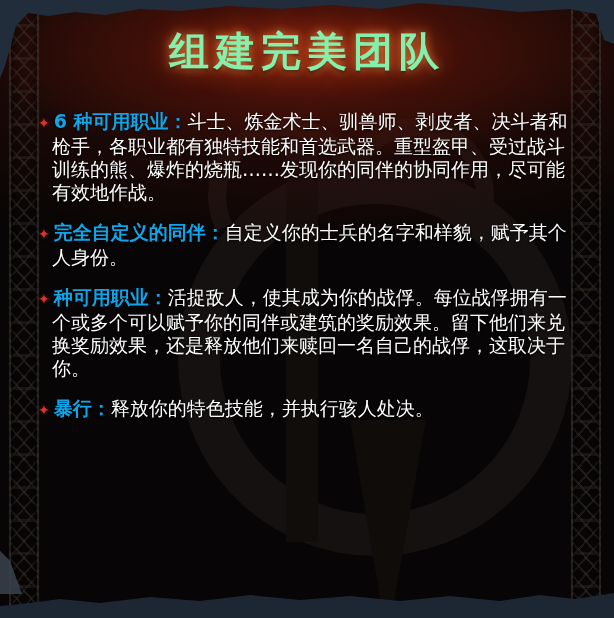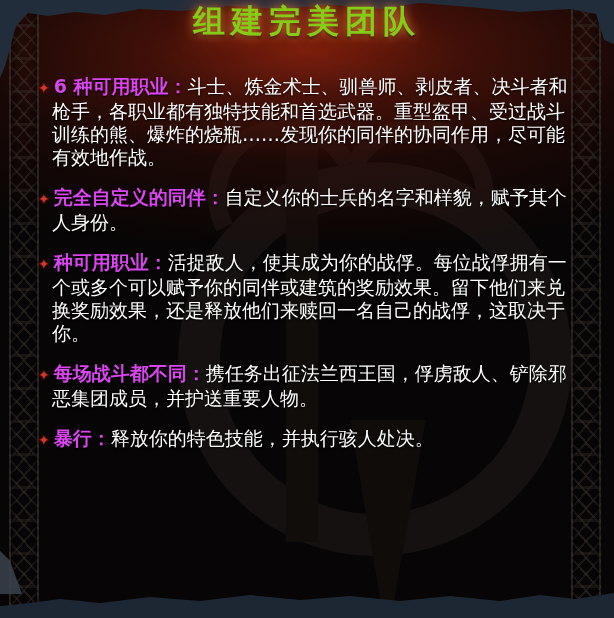--- a/index.html
+++ b/index.html
@@ -45,41 +45,41 @@
   .tear-bottom{
     position:absolute;left:0;bottom:0;width:614px;height:28px;z-index:5;background:#1d2734;
     clip-path:polygon(0 16px,30px 13px,60px 9px,100px 13px,150px 7px,200px 11px,250px 5px,300px 10px,350px 6px,400px 11px,450px 6px,500px 11px,540px 5px,575px 9px,614px 3px,614px 28px,0 28px);
   }
   .corner-wedge{
     position:absolute;left:0;top:546px;width:22px;height:48px;z-index:4;background:#39434f;
     clip-path:polygon(0 10%,45% 30%,100% 100%,0 100%);opacity:.85;
   }
   
   .page-title{
-    position:relative;z-index:10;margin:0;
-    text-align:center;font-size:32px;font-weight:700;letter-spacing:6px;
-    color:#84cc16;
+    position:relative;z-index:10;margin:0;padding-top:24px;
+    text-align:center;font-size:40px;font-weight:700;letter-spacing:6px;
+    color:#86efac;
     text-shadow:0 0 10px rgba(255,150,70,.85),0 0 26px rgba(255,80,30,.55),0 2px 3px rgba(0,0,0,.9);
   }
   
   .features{
     position:relative;z-index:10;list-style:none;
     margin:31px 34px 0 38px;padding:0;
   }
   .features li{
     font-size:19px;line-height:23px;margin:0 0 17px 0;
     color:#e4e1de;
     padding-left:14px;text-indent:-14px;
     text-shadow:0 1px 2px rgba(0,0,0,.9);
   }
   .diamond{
     color:#d6362a;font-size:14px;margin-right:4px;
     text-shadow:0 0 4px rgba(180,30,20,.6);
   }
-  .feat-label{color:#d946ef;font-weight:700;}
+  .feat-label{color:#0ea5e9;font-weight:700;}
   .feat-text{color:#ffffff;}
 </style>
 </head>
 <body>
 
 <div class="stage">
 
   <div class="watermark">
     <div class="wm-horn l"></div>
     <div class="wm-horn r"></div>
@@ -96,17 +96,16 @@
   <div class="tear-top"></div>
   <div class="tear-bottom"></div>
   <div class="corner-wedge"></div>
 
   <h1 class="page-title">组建完美团队</h1>
 
   <ul class="features">
     <li><span class="diamond">✦</span><span class="feat-label">6 种可用职业：</span><span class="feat-text">斗士、炼金术士、驯兽师、剥皮者、决斗者和枪手，各职业都有独特技能和首选武器。重型盔甲、受过战斗训练的熊、爆炸的烧瓶……发现你的同伴的协同作用，尽可能有效地作战。</span></li>
     <li><span class="diamond">✦</span><span class="feat-label">完全自定义的同伴：</span><span class="feat-text">自定义你的士兵的名字和样貌，赋予其个人身份。</span></li>
     <li><span class="diamond">✦</span><span class="feat-label">种可用职业：</span><span class="feat-text">活捉敌人，使其成为你的战俘。每位战俘拥有一个或多个可以赋予你的同伴或建筑的奖励效果。留下他们来兑换奖励效果，还是释放他们来赎回一名自己的战俘，这取决于你。</span></li>
-    <li><span class="diamond">✦</span><span class="feat-label">每场战斗都不同：</span><span class="feat-text">携任务出征法兰西王国，俘虏敌人、铲除邪恶集团成员，并护送重要人物。</span></li>
     <li><span class="diamond">✦</span><span class="feat-label">暴行：</span><span class="feat-text">释放你的特色技能，并执行骇人处决。</span></li>
   </ul>
 
 </div>
 
 </body></html>

